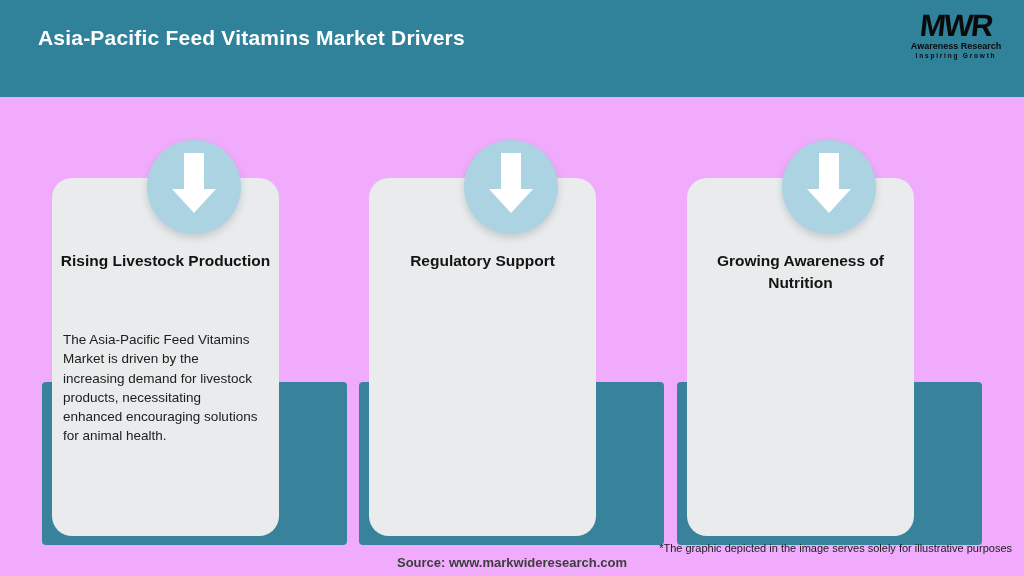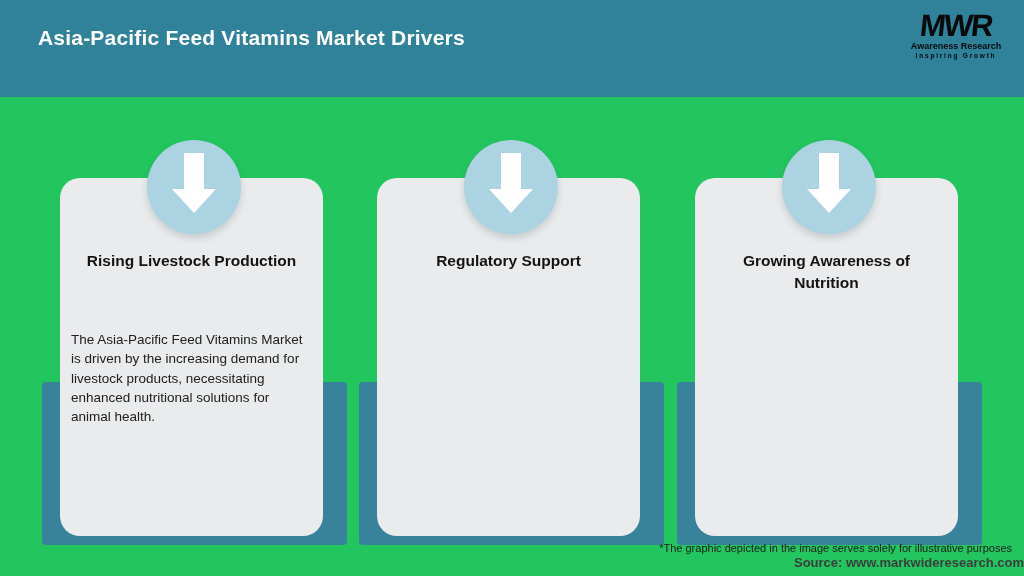--- a/index.html
+++ b/index.html
@@ -7,21 +7,21 @@
     --teal-backing:#38839B;
     --card-gray:#E9EBEC;
     --circle-blue:#ABD3E1;
     --ink:#141414;
     --body-ink:#202020;
   }
   *{margin:0;padding:0;box-sizing:border-box;}
   html,body{background:#ffffff;}
   body{font-family:"Liberation Sans", sans-serif;}
   .stage{
-    position:relative;width:1024px;height:576px;background:#22c55e;overflow:hidden;
+    position:relative;width:1024px;height:576px;background:#f0abfc;overflow:hidden;
   }
 
   
   .header{
     position:absolute;left:0;top:0;width:1024px;height:97px;
     background:var(--teal);
   }
   .header-title{
     position:absolute;left:38px;top:26px;
     color:#ffffff;font-size:21px;font-weight:bold;letter-spacing:0.2px;
@@ -39,22 +39,22 @@
   
   .backing{
     position:absolute;top:382px;width:305px;height:163px;
     background:var(--teal-backing);border-radius:4px;
   }
   .backing.u1{left:42px;}
   .backing.u2{left:359px;}
   .backing.u3{left:677px;}
 
   .card{
-    position:absolute;top:178px;width:263px;height:358px;
-    background:var(--card-gray);border-radius:20px;margin-left:8px;
+    position:absolute;top:178px;width:227px;height:358px;
+    background:var(--card-gray);border-radius:20px;
   }
   .card.u1{left:52px;}
   .card.u2{left:369px;}
   .card.u3{left:687px;padding-left:42px;}
 
   .card-title{
     position:absolute;top:72px;left:50%;transform:translateX(-50%);
     width:215px;text-align:center;
     font-size:15.5px;font-weight:bold;line-height:22px;color:var(--ink);
   }
@@ -68,21 +68,21 @@
     background:var(--circle-blue);
     box-shadow:0 4px 7px rgba(90,110,120,0.25);
   }
   .circle.u1{left:147px;}  
   .circle.u2{left:464px;}  
   .circle.u3{left:782px;}  
   .circle svg{position:absolute;left:50%;top:13px;transform:translateX(-50%);}
 
   
   .source{
-    position:absolute;left:0;top:555px;width:1024px;text-align:right;
+    position:absolute;left:0;top:555px;width:1024px;text-align:center;
     font-size:13px;font-weight:bold;color:#3d3d3d;
   }
   .disclaimer{
     position:absolute;right:12px;top:542px;
     font-size:11px;color:#1c1c1c;
   }
 </style>
 </head>
 <body>
 
@@ -96,21 +96,21 @@
       <div class="logo-tagline">Inspiring Growth</div>
     </div>
   </div>
 
   <div class="backing u1"></div>
   <div class="backing u2"></div>
   <div class="backing u3"></div>
 
   <div class="card u1">
     <div class="card-title">Rising Livestock Production</div>
-    <div class="card-body">The Asia-Pacific Feed Vitamins Market is driven by the increasing demand for livestock products, necessitating enhanced nutritional solutions for animal health.</div>
+    <div class="card-body">The Asia-Pacific Feed Vitamins Market is driven by the increasing demand for livestock products, necessitating enhanced encouraging solutions for animal health.</div>
   </div>
 
   <div class="card u2">
     <div class="card-title">Regulatory Support</div>
   </div>
 
   <div class="card u3">
     <div class="card-title">Growing Awareness of Nutrition</div>
   </div>
 

